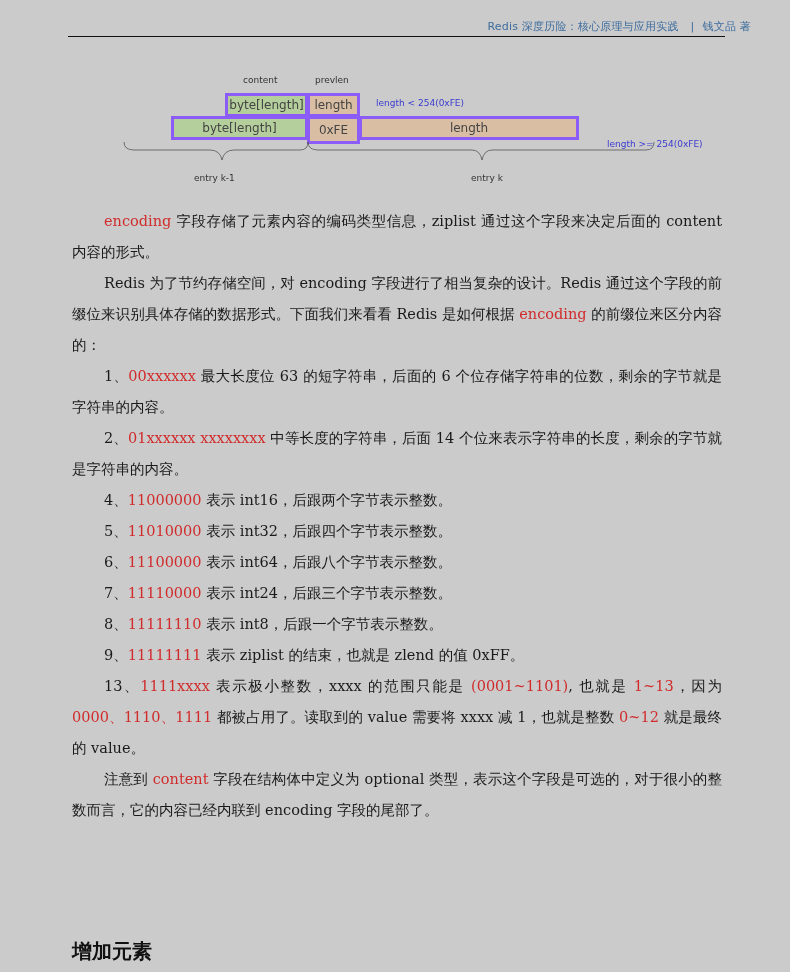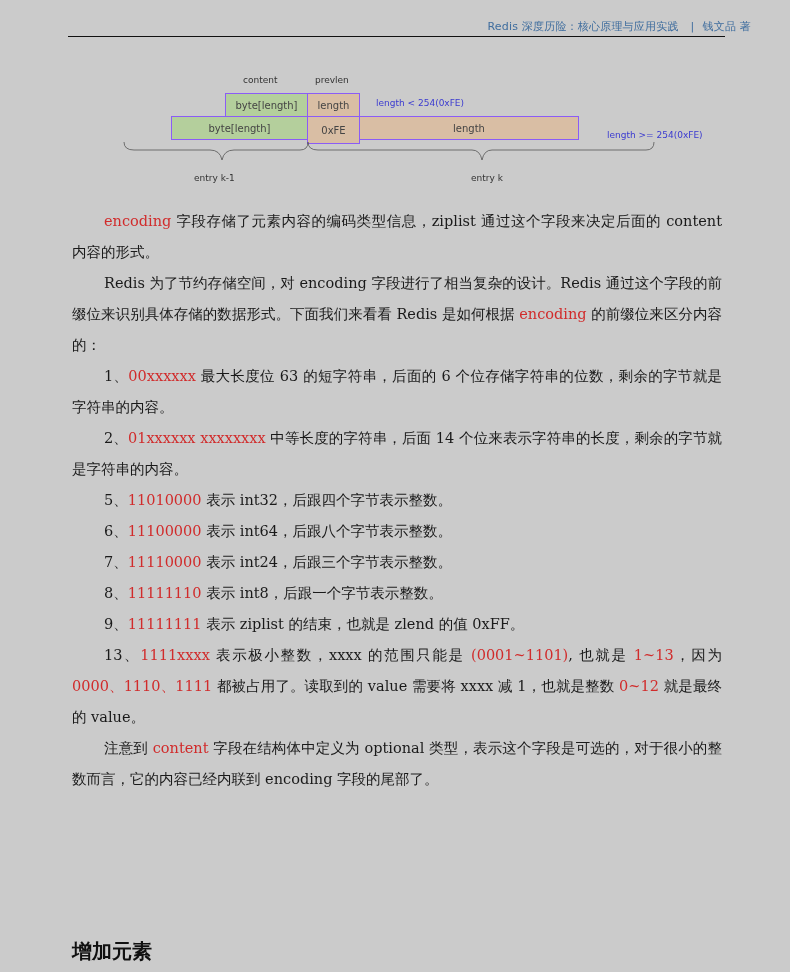--- a/index.html
+++ b/index.html
@@ -23,22 +23,22 @@
   .header-rule {
     position:absolute; left:68px; top:36px; width:657px; height:1px; background:#111;
   }
   .diagram {
     position:absolute; left:0; top:60px; width:790px; height:130px;
     font-family:"DejaVu Sans","Liberation Sans",sans-serif;
   }
   .dlabel { position:absolute; font-size:9px; color:#333; white-space:nowrap; }
   .dblue { position:absolute; font-size:9px; color:#3a3ad0; white-space:nowrap; }
   .box {
-    position:absolute; box-sizing:border-box; border:1px solid #8b5cf6;
-    font-size:10px; color:#444; display:flex; align-items:center; justify-content:center;
+    position:absolute; box-sizing:border-box; border:3px solid #8b5cf6;
+    font-size:12px; color:#444; display:flex; align-items:center; justify-content:center;
   }
   .green { background:#b4cf9c; }
   .tan { background:#d9bea4; }
   .brace { position:absolute; }
   .content {
     position:absolute; left:72px; top:206px; width:650px;
     font-size:14.5px; line-height:31px;
   }
   .p { margin:0; text-indent:32px; text-align:justify; }
   .red { color:#d12b2b; }
@@ -67,35 +67,36 @@
   <div class="dlabel" style="left:243px;top:15px;">content</div>
   <div class="dlabel" style="left:315px;top:15px;">prevlen</div>
 
   <div class="box green" style="left:225px;top:33px;width:83px;height:24px;">byte[length]</div>
   <div class="box tan" style="left:307px;top:33px;width:53px;height:24px;">length</div>
   <div class="dblue" style="left:376px;top:38px;">length &lt; 254(0xFE)</div>
 
   <div class="box green" style="left:171px;top:56px;width:137px;height:24px;">byte[length]</div>
   <div class="box tan" style="left:307px;top:56px;width:53px;height:28px;">0xFE</div>
   <div class="box tan" style="left:359px;top:56px;width:220px;height:24px;">length</div>
-  <div class="dblue" style="left:591px;top:70px;padding-left:16px;">length &gt;= 254(0xFE)</div>
+  <div class="dblue" style="left:591px;top:79px;padding-left:16px;">length &gt;= 254(0xFE)</div>
 
   <svg class="brace" style="left:120px;top:80px;" width="540" height="30">
     <path d="M4 2 Q4 10 14 10 L90 10 Q100 10 102 20 Q104 10 114 10 L180 10 Q188 10 188 2" fill="none" stroke="#555" stroke-width="0.8"></path>
     <path d="M188 2 Q188 10 198 10 L352 10 Q360 10 362 20 Q364 10 372 10 L526 10 Q534 10 534 2" fill="none" stroke="#555" stroke-width="0.8"></path>
   </svg>
   <div class="dlabel" style="left:194px;top:113px;">entry k-1</div>
   <div class="dlabel" style="left:471px;top:113px;">entry k</div>
 </div>
 
 <div class="content" id="body">
     <p class="p"><span class="red">encoding</span><span> 字段存储了元素内容的编码类型信息，ziplist 通过这个字段来决定后面的 content 内容的形式。</span></p>
     <p class="p"><span>Redis 为了节约存储空间，对 encoding 字段进行了相当复杂的设计。Redis 通过这个字段的前缀位来识别具体存储的数据形式。下面我们来看看 Redis 是如何根据 </span><span class="red">encoding</span><span> 的前缀位来区分内容的：</span></p>
     <p class="p"><span>1、</span><span class="red">00xxxxxx</span><span> 最大长度位 63 的短字符串，后面的 6 个位存储字符串的位数，剩余的字节就是字符串的内容。</span></p>
     <p class="p"><span>2、</span><span class="red">01xxxxxx xxxxxxxx</span><span> 中等长度的字符串，后面 14 个位来表示字符串的长度，剩余的字节就是字符串的内容。</span></p>
+    <p class="p"><span>4、</span><span class="red">11000000</span><span> 表示 int16，后跟两个字节表示整数。</span></p>
     <p class="p"><span>5、</span><span class="red">11010000</span><span> 表示 int32，后跟四个字节表示整数。</span></p>
     <p class="p"><span>6、</span><span class="red">11100000</span><span> 表示 int64，后跟八个字节表示整数。</span></p>
     <p class="p"><span>7、</span><span class="red">11110000</span><span> 表示 int24，后跟三个字节表示整数。</span></p>
     <p class="p"><span>8、</span><span class="red">11111110</span><span> 表示 int8，后跟一个字节表示整数。</span></p>
     <p class="p"><span>9、</span><span class="red">11111111</span><span> 表示 ziplist 的结束，也就是 zlend 的值 0xFF。</span></p>
     <p class="p"><span>13、</span><span class="red">1111xxxx</span><span> 表示极小整数，xxxx 的范围只能是 </span><span class="red">(0001~1101)</span><span>, 也就是 </span><span class="red">1~13</span><span>，因为 </span><span class="red">0000、1110、1111</span><span> 都被占用了。读取到的 value 需要将 xxxx 减 1，也就是整数 </span><span class="red">0~12</span><span> 就是最终的 value。</span></p>
     <p class="p"><span>注意到 </span><span class="red">content</span><span> 字段在结构体中定义为 optional 类型，表示这个字段是可选的，对于很小的整数而言，它的内容已经内联到 encoding 字段的尾部了。</span></p>
   </div>
 
 <div class="h2">增加元素</div>

